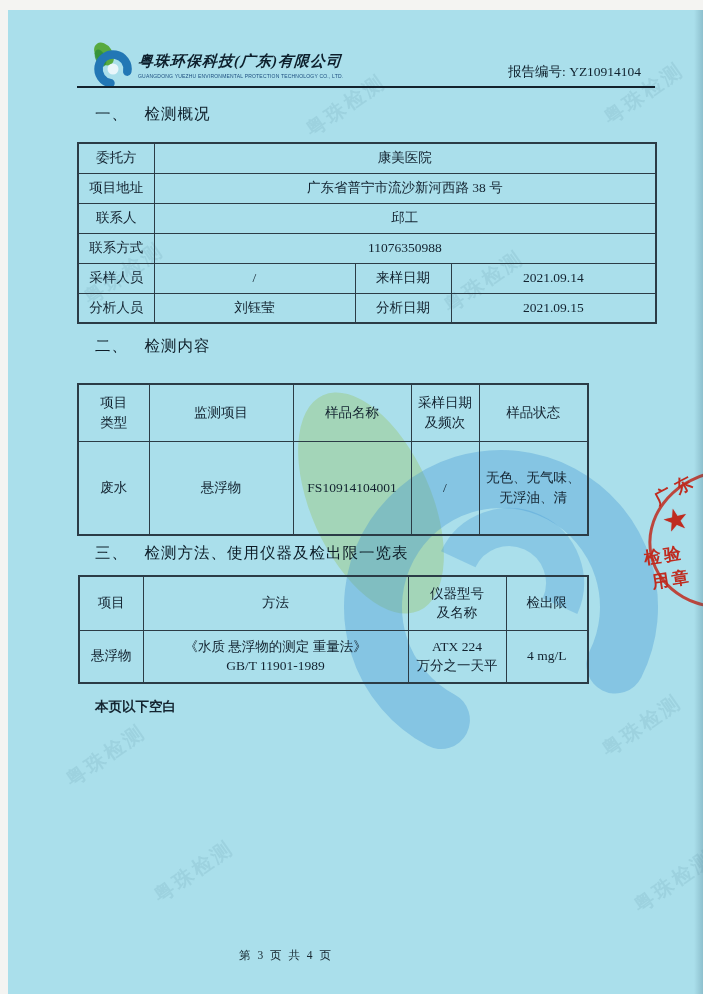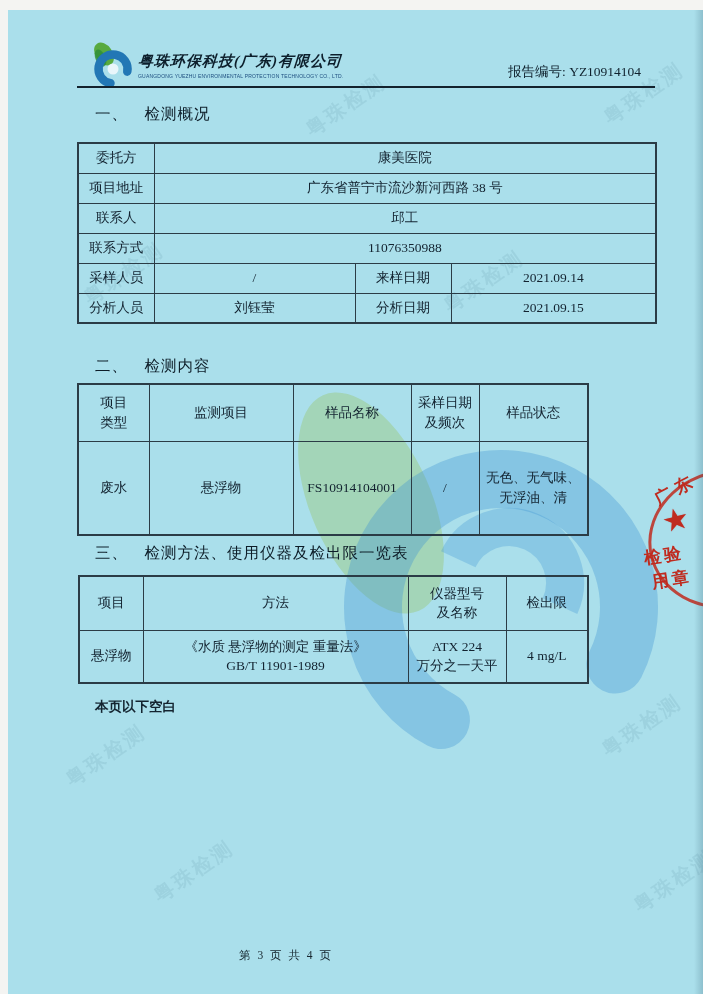--- a/index.html
+++ b/index.html
@@ -28,21 +28,21 @@
     font-size:5px; color:#1c4d7e; letter-spacing:0.2px; margin-top:2px;
     font-family:"Liberation Sans",sans-serif; white-space:nowrap;
   }
   .report-no { position:absolute; left:500px; top:53px; font-size:13.5px; color:#10222e; }
   .hr-line { position:absolute; left:69px; top:76px; width:578px; border-top:2.5px solid #13222d; }
   
   .sec-title {
     position:absolute; left:87px; font-size:15.5px; font-weight:normal; color:#0d1d28;
     font-family:"Liberation Sans","DejaVu Sans",sans-serif; letter-spacing:1px;
   }
-  .title1 { top:94px; } .title2 { top:346px; } .title3 { top:533px; }
+  .title1 { top:94px; } .title2 { top:326px; } .title3 { top:533px; }
   
   table { border-collapse:collapse; table-layout:fixed; position:absolute; border:2px solid #2b3c46; }
   td,th {
     border:1.6px solid #2b3c46; text-align:center; vertical-align:middle;
     font-size:13.5px; font-weight:normal; color:#132330; padding:0 4px;
     overflow:hidden;
     margin-left:16px;
   }
   .preline { white-space:pre-line; line-height:1.45; }
   .t1 { left:69px; top:132px; width:578px; }

